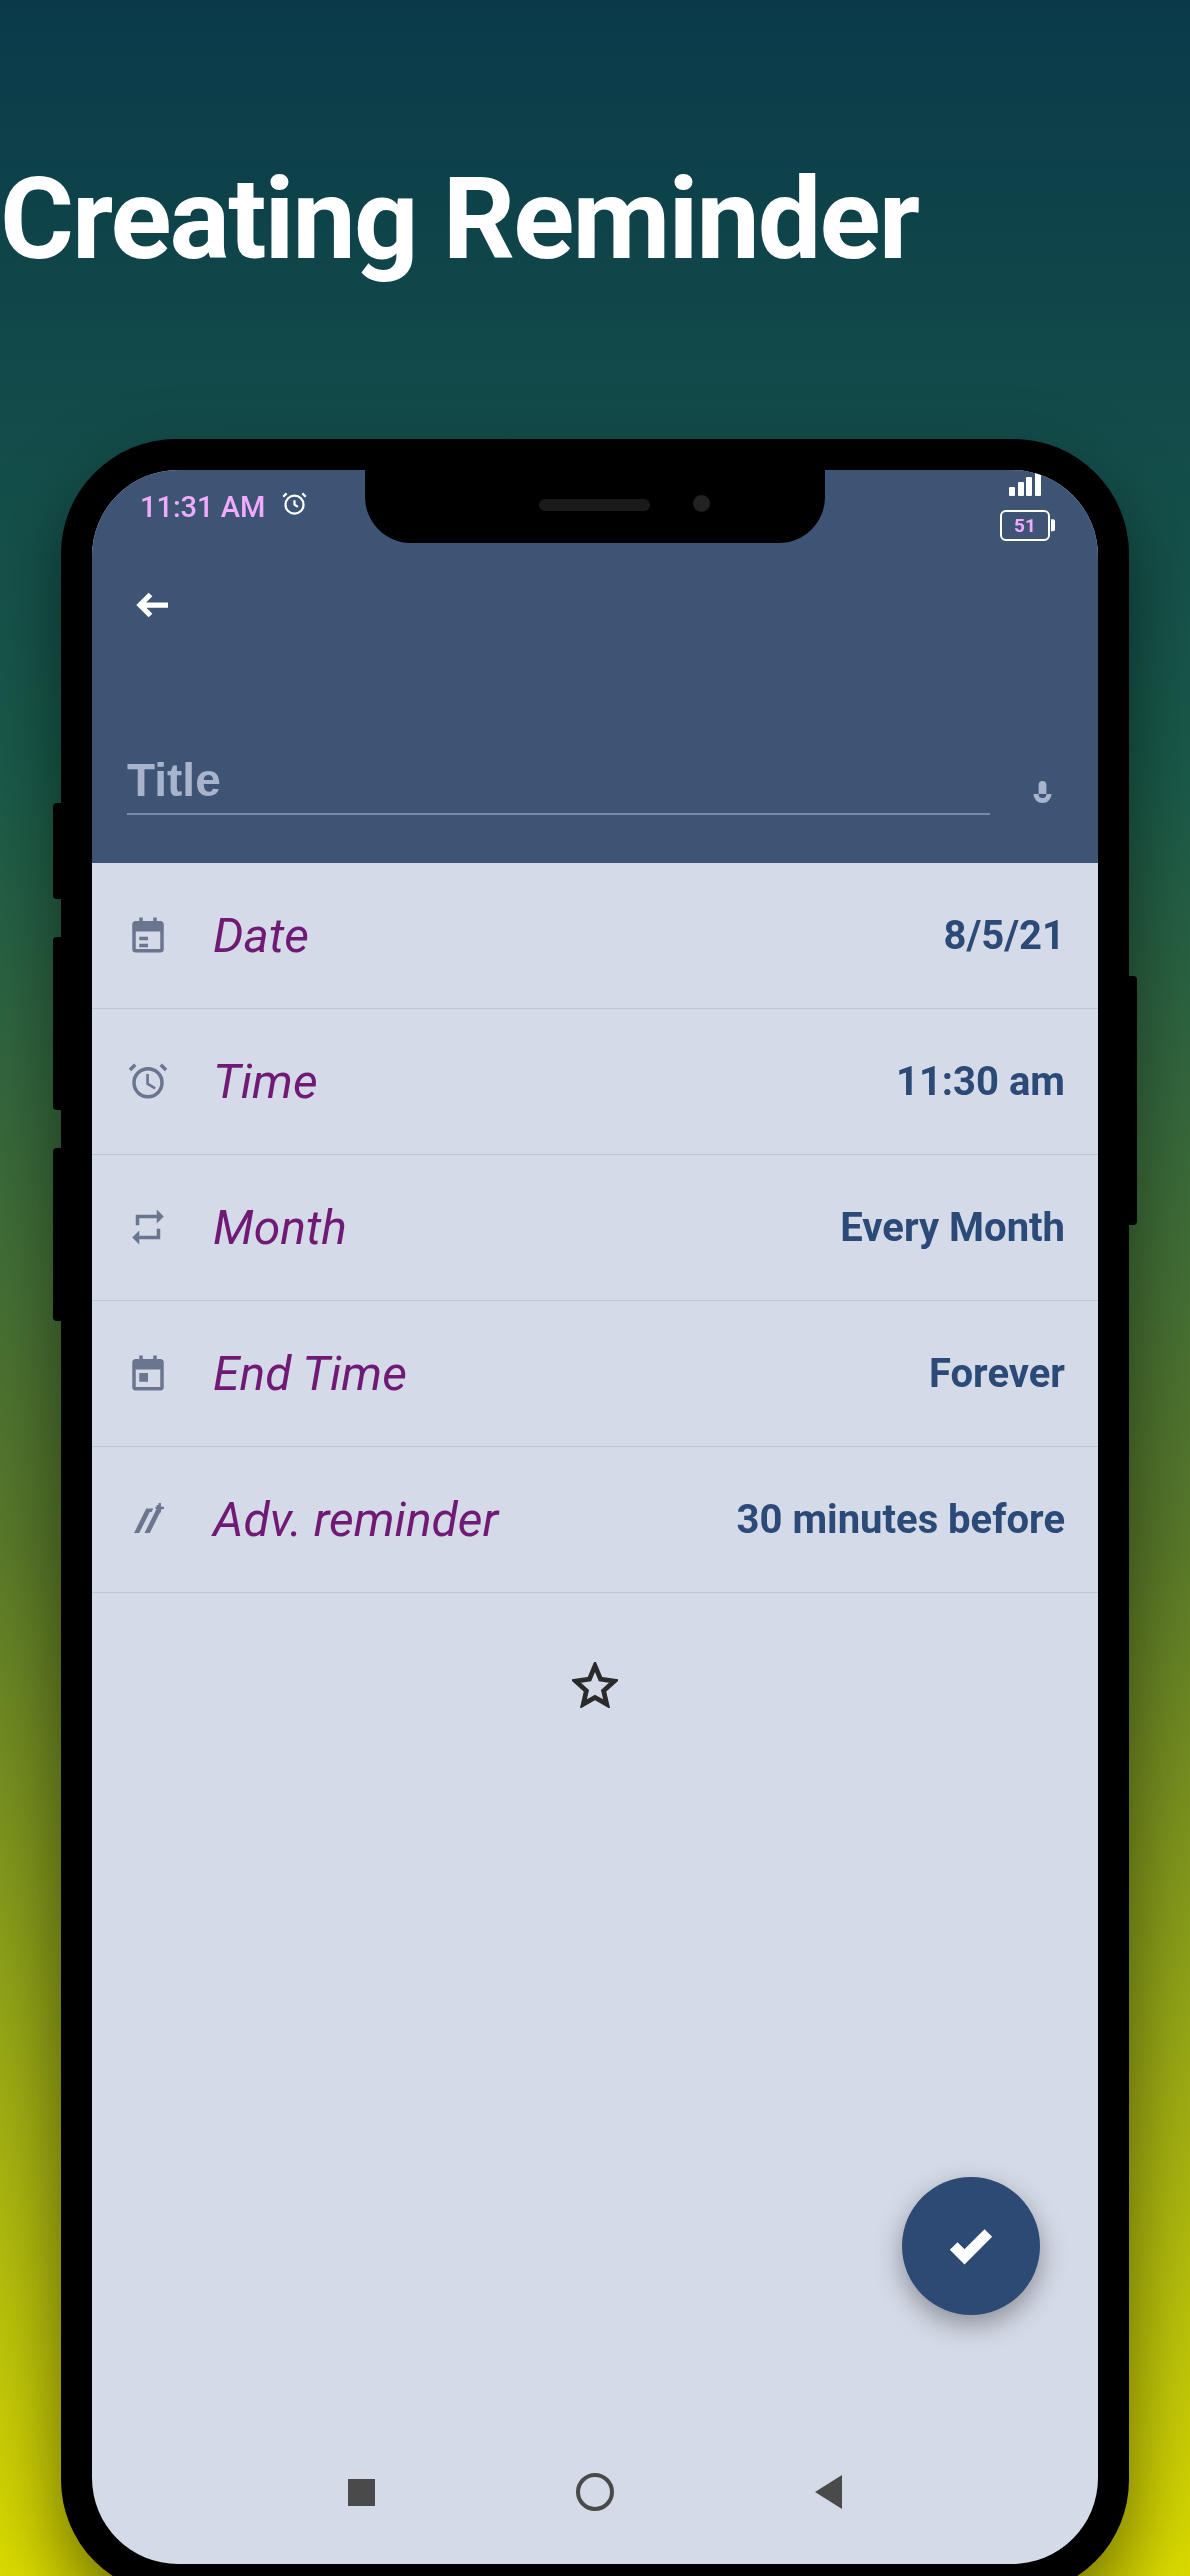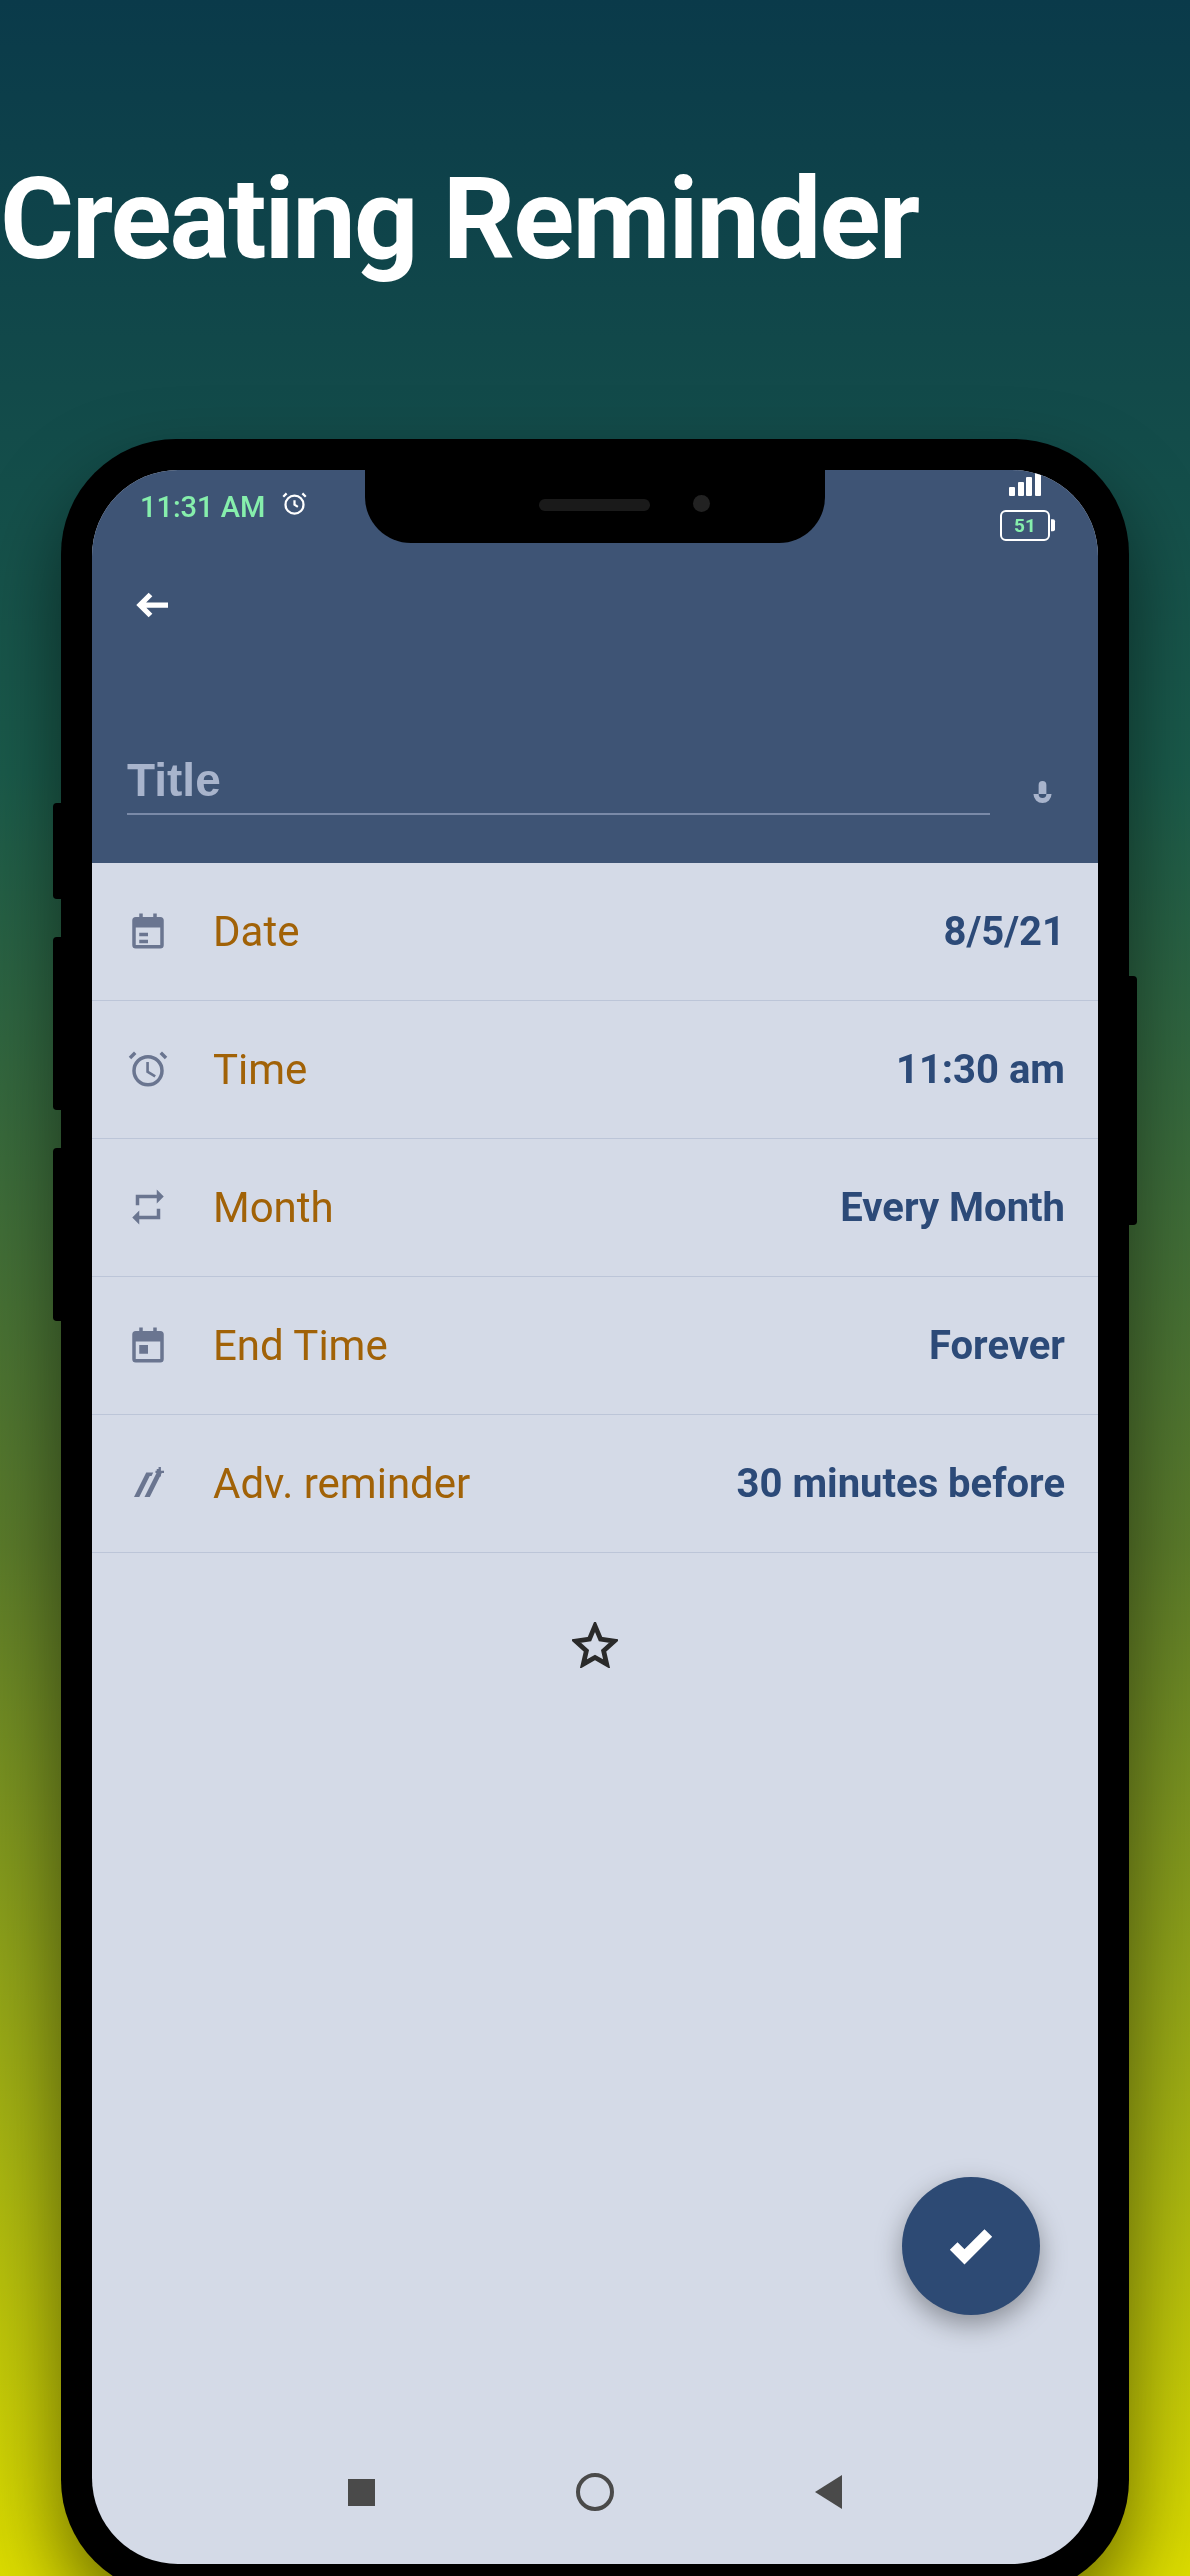--- a/index.html
+++ b/index.html
@@ -80,21 +80,21 @@
       border-radius: 50%;
     }
     
     .status-bar {
       height: 73px;
       background: #3e5475;
       display: flex;
       justify-content: space-between;
       align-items: center;
       padding: 0 48px;
-      color: #86efac;
+      color: #f0abfc;
       font-size: 29px;
       font-weight: 500;
     }
     .status-left { display: flex; align-items: center; gap: 15.3px; }
     .status-right { display: flex; align-items: center; gap: 13.4px; flex-direction: column; }
     
     .alarm-status-icon svg { width: 27px; height: 27px; }
     
     .signal-icon { display: flex; align-items: flex-end; gap: 2.9px; }
     .signal-bar { width: 5.8px; background: #fff; border-radius: 1px; }
@@ -146,21 +146,21 @@
     .list-row {
       display: flex;
       align-items: center;
       padding: 44px 33px;
       border-bottom: 1.9px solid #bcc5d8;
       cursor: pointer;
     }
     .list-row:last-of-type { border-bottom: none; }
     .row-icon { width: 46px; height: 46px; display:flex; align-items:center; justify-content:center; margin-right: 42px; }
     .row-icon svg { width: 42px; height: 42px; fill: #6a7590; }
-    .row-label { font-size: 42px; color: #a16207; font-weight: 400; flex: 1; }
+    .row-label { font-size: 48px; color: #701a75; font-weight: 400; flex: 1; font-style: italic; }
     .row-value { font-size: 40px; color: #2c4a78; font-weight: 700; }
     
     .star-container { text-align: center; padding: 69px 0; }
     .star-btn { display:inline-flex; cursor:pointer; }
     .star-btn svg { width: 46px; height: 46px; fill: none; stroke: #2a2a2a; stroke-width: 2.5; }
     
     .fab {
       position: absolute;
       right: 58px;
       bottom: 249px;

